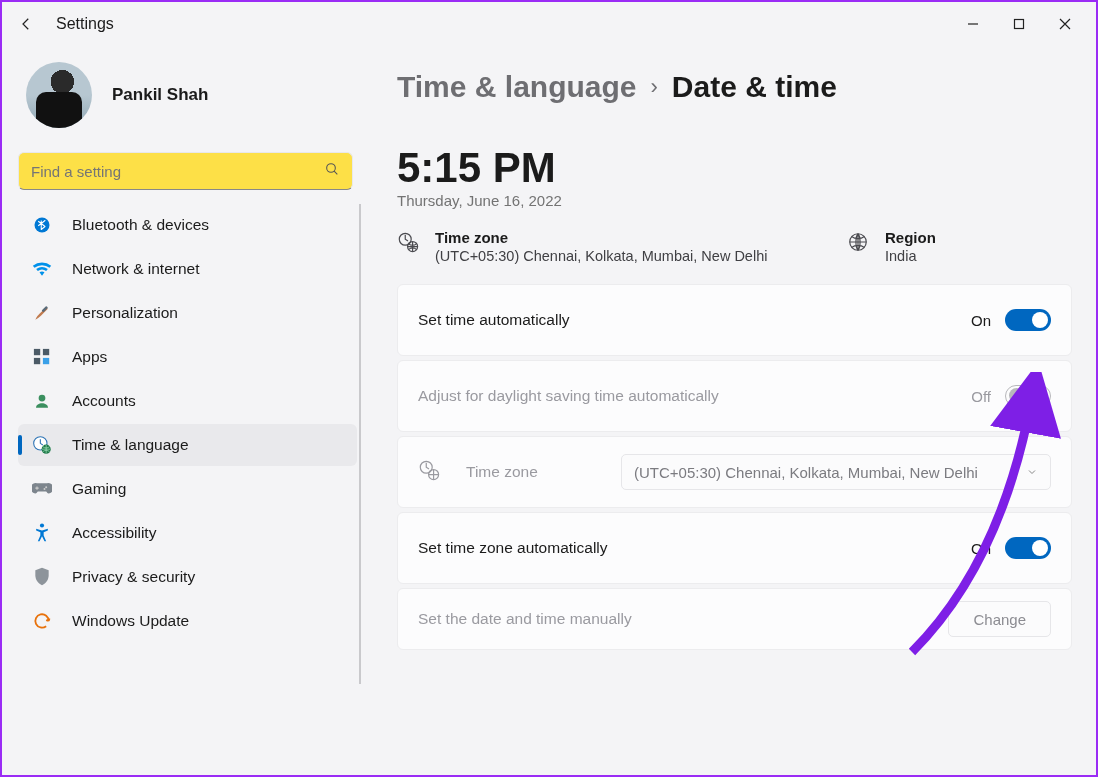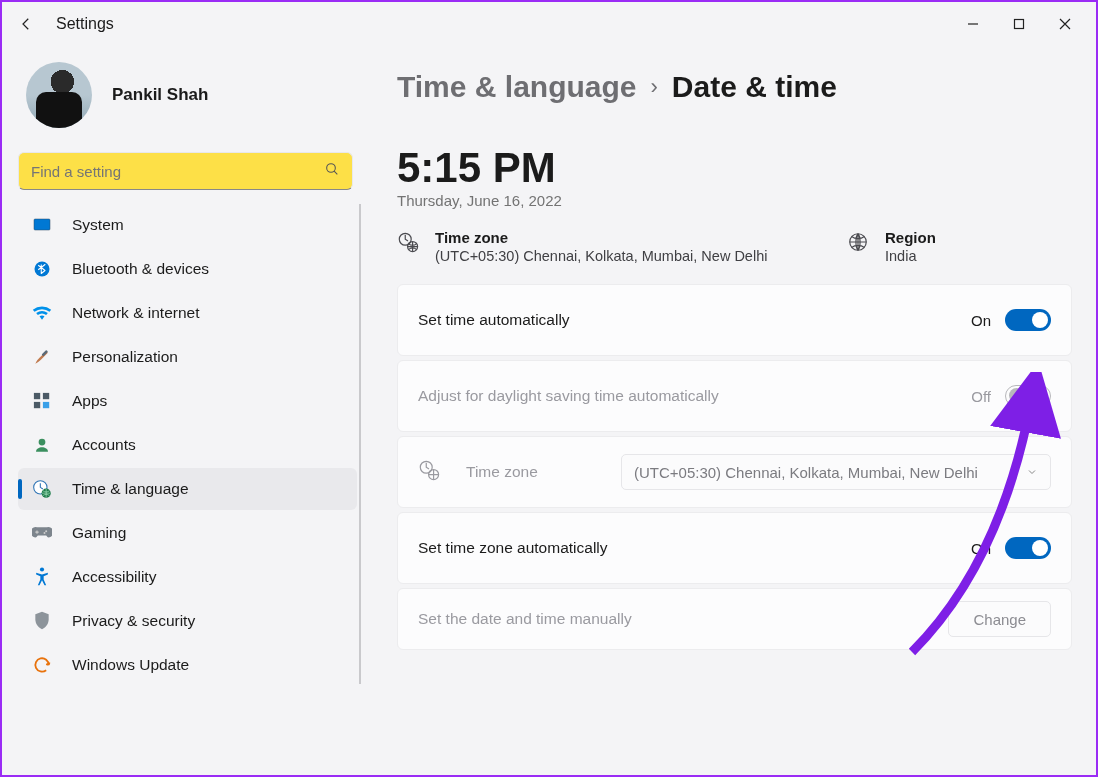--- a/index.html
+++ b/index.html
@@ -212,29 +212,20 @@
         <svg width="16" height="16" viewBox="0 0 24 24" fill="none" stroke="#555" stroke-width="1.6">
             <circle cx="10.5" cy="10.5" r="6.5"></circle>
             <line x1="20" y1="20" x2="15.2" y2="15.2"></line>
           </svg>
       </span>
     </div>
 
     <div class="nav">
       <div class="nav-scroll-rail"></div>
 
-      <div class="nav-item">
-        <span class="nav-icon">
-          <svg width="20" height="16">
-              <rect x="2" y="2" width="16" height="11" rx="1" fill="#0078d4"></rect>
-              <rect x="2" y="2" width="16" height="11" rx="1" fill="none" stroke="#2b4b66" stroke-width="0.5"></rect>
-            </svg>
-        </span>
-        <span>System</span>
-      </div>
 
       <div class="nav-item">
         <span class="nav-icon">
           <svg width="18" height="18" viewBox="0 0 24 24">
               <circle cx="12" cy="12" r="10" fill="#0078d4"></circle>
               <path d="M11 6v12l5-4-5-4 5-4-5 4-4-3m4 3l-4 3" stroke="#fff" stroke-width="1.4" fill="none" stroke-linejoin="round"></path>
             </svg>
         </span>
         <span>Bluetooth &amp; devices</span>
       </div>

